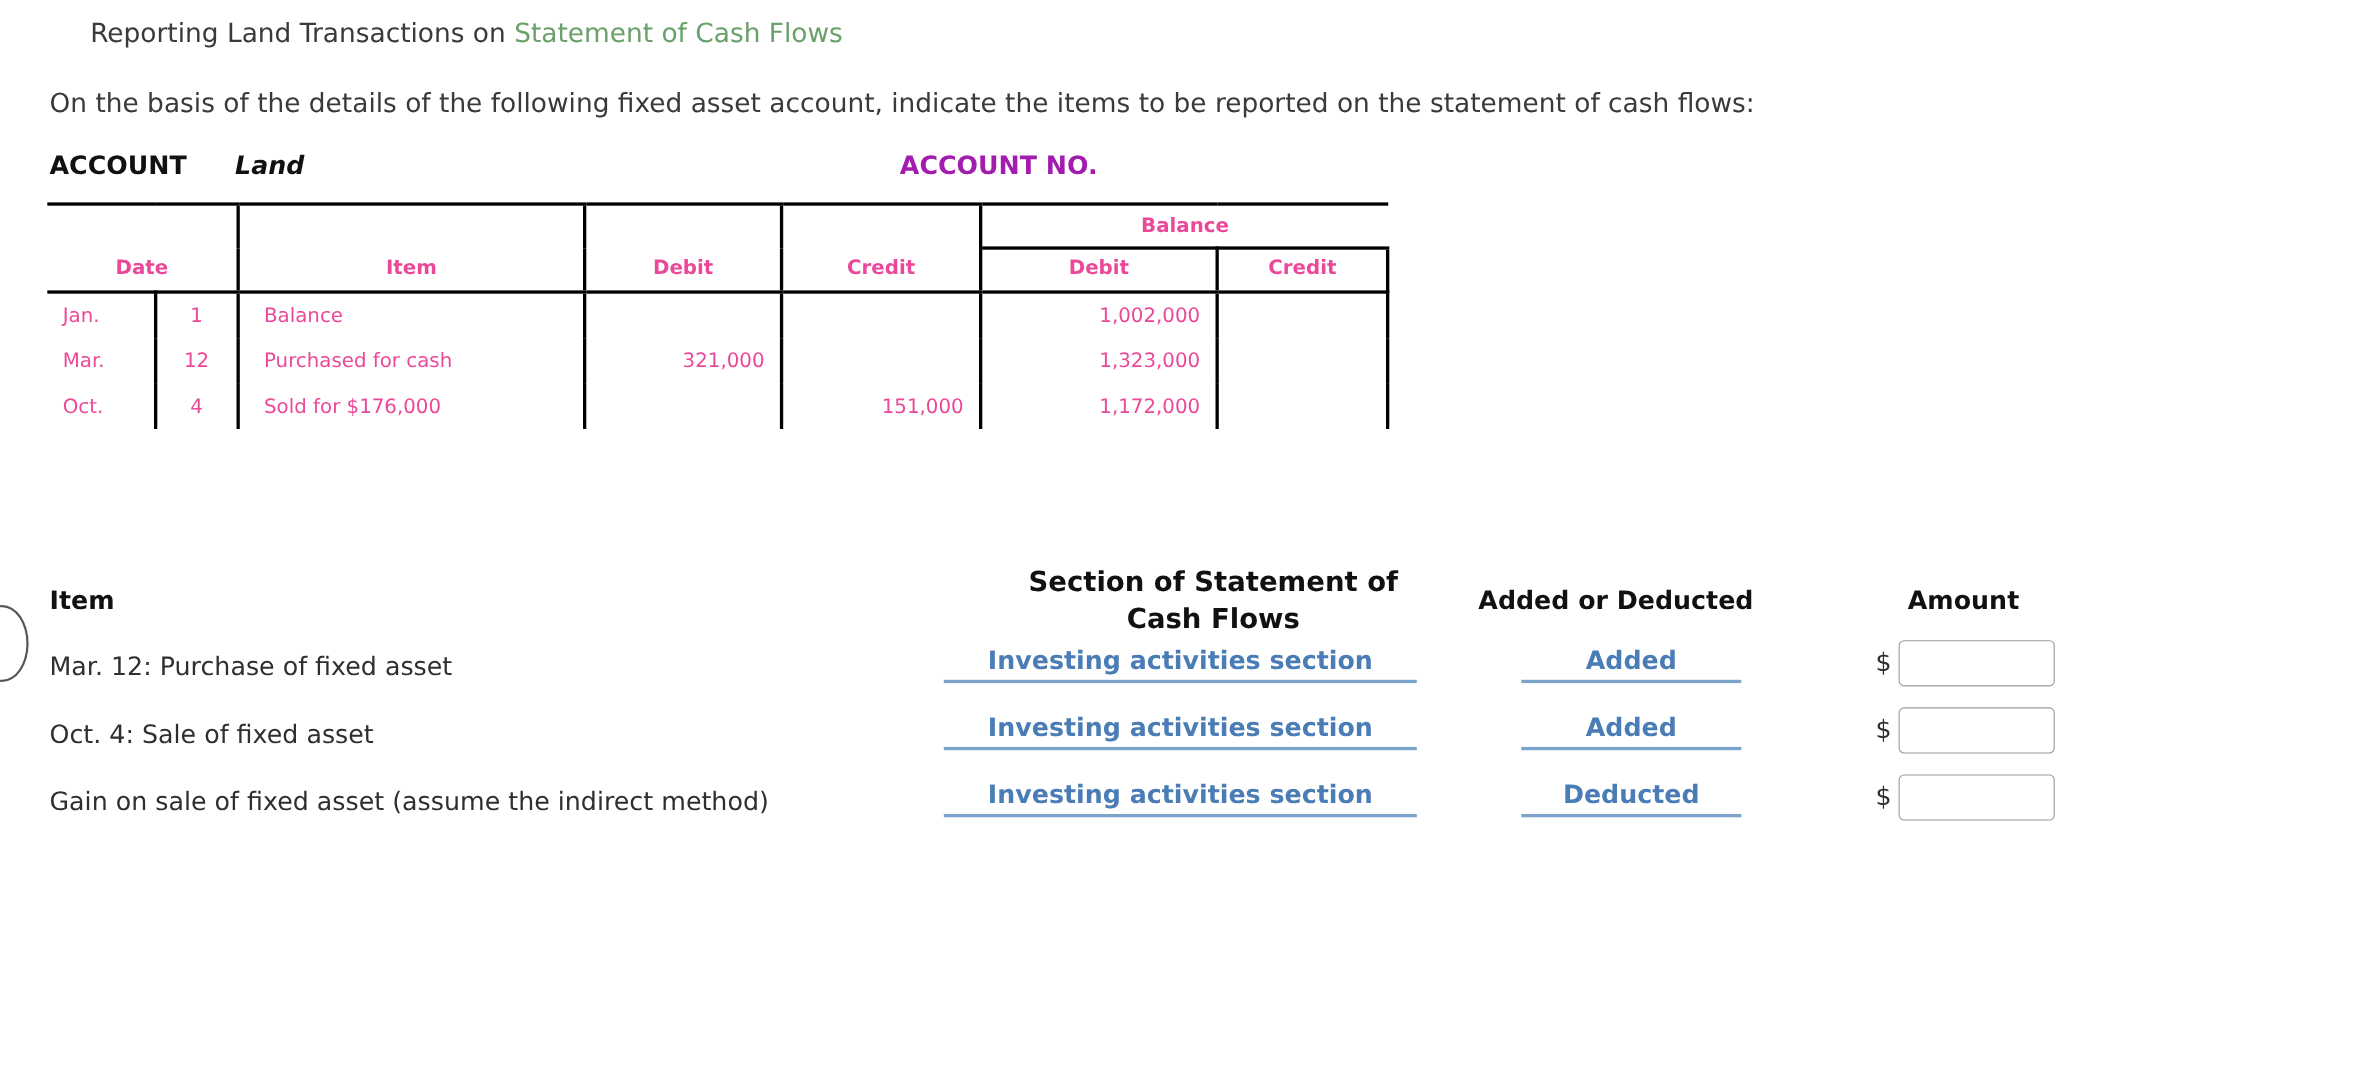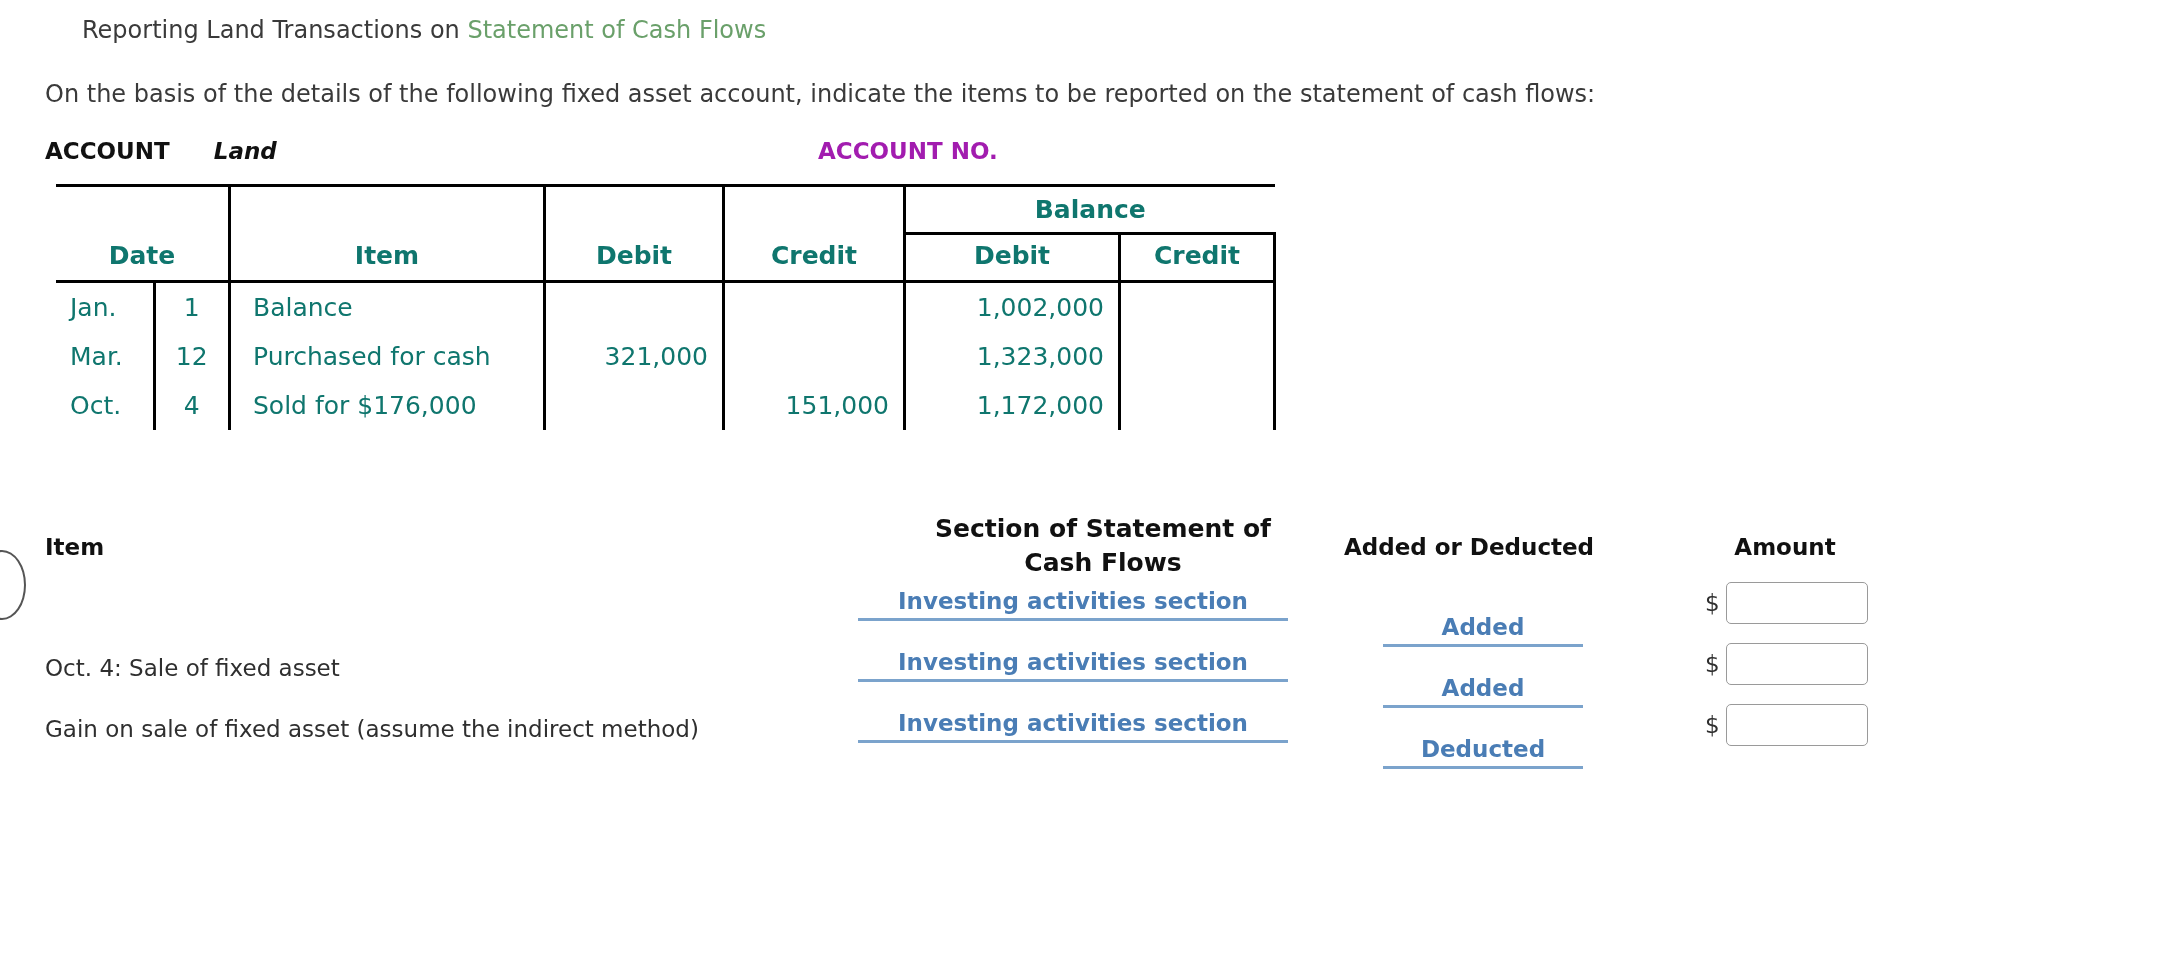--- a/index.html
+++ b/index.html
@@ -62,25 +62,25 @@
     top: 138px;
     font-size: 23px;
     font-weight: bold;
     color: #a21caf;
     white-space: nowrap;
   }
 
   
   .ledger {
     position: absolute;
-    left: 56px;
+    left: 43px;
     top: 184px;
     border-collapse: collapse;
-    font-size: 25px;
-    color: #0f766e;
+    font-size: 18px;
+    color: #ec4899;
   }
   .ledger td, .ledger th {
     padding: 0;
     font-weight: normal;
   }
   .ledger .hrow th {
     font-weight: bold;
     text-align: center;
     vertical-align: bottom;
     padding: 6px 14px 10px 14px;
@@ -181,21 +181,20 @@
     top: 6px;
     width: 430px;
     text-align: center;
   }
   .sel-added {
     position: absolute;
     left: 1338px;
     top: 6px;
     width: 200px;
     text-align: center;
-    margin-top: 26px;
   }
   .sel-val {
     display: inline-block;
     font-size: 23px;
     font-weight: bold;
     color: #4a7db5;
     border-bottom: 3px solid #7ba3cc;
     padding: 0 6px 4px 6px;
     cursor: pointer;
     white-space: nowrap;
@@ -314,20 +313,21 @@
       <div class="h-item">Item</div>
       <div class="h-section">
         <div>Section of Statement of</div>
         <div>Cash Flows</div>
       </div>
       <div class="h-addded">Added or Deducted</div>
       <div class="h-amount">Amount</div>
     </div>
 
     <div class="ans-row">
+      <div class="ans-label">Mar. 12: Purchase of fixed asset</div>
       <div class="sel-section">
         <span class="sel-val">Investing activities section</span>
       </div>
       <div class="sel-added">
         <span class="sel-val">Added</span>
       </div>
       <div class="amt-wrap">
         <span class="dollar">$</span>
         <input class="amt-input" type="text" value="" style="">
       </div>

